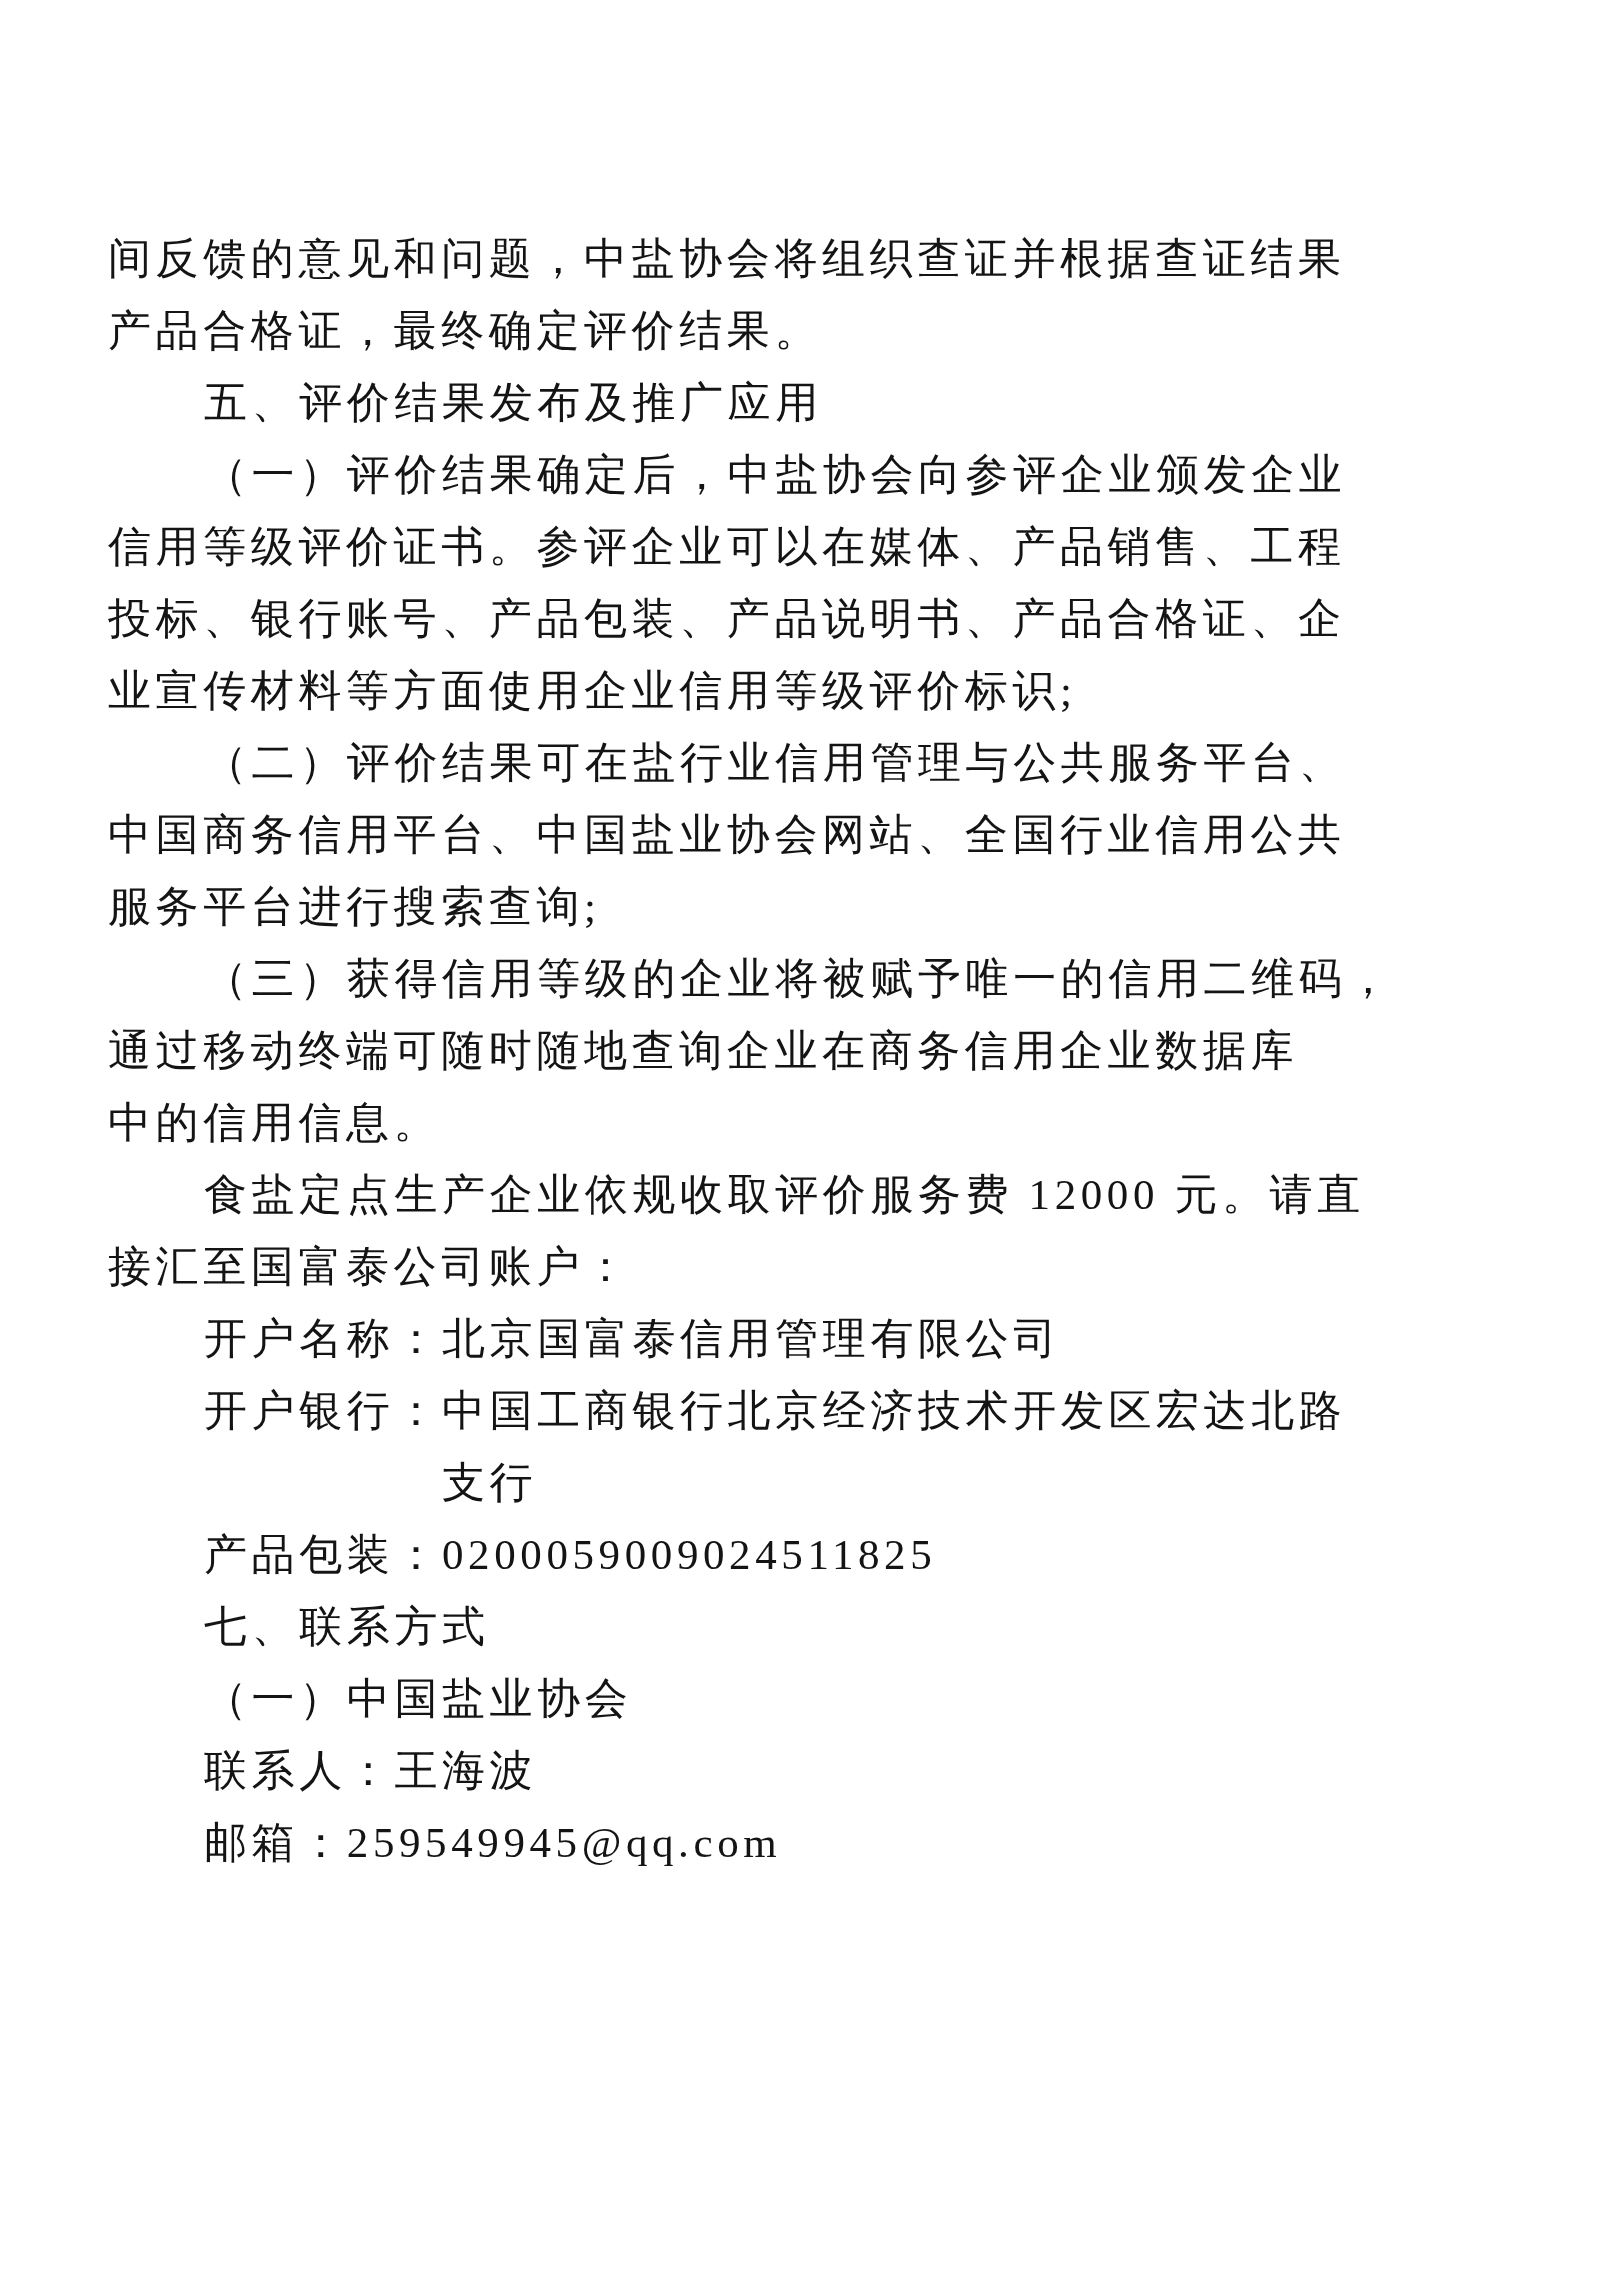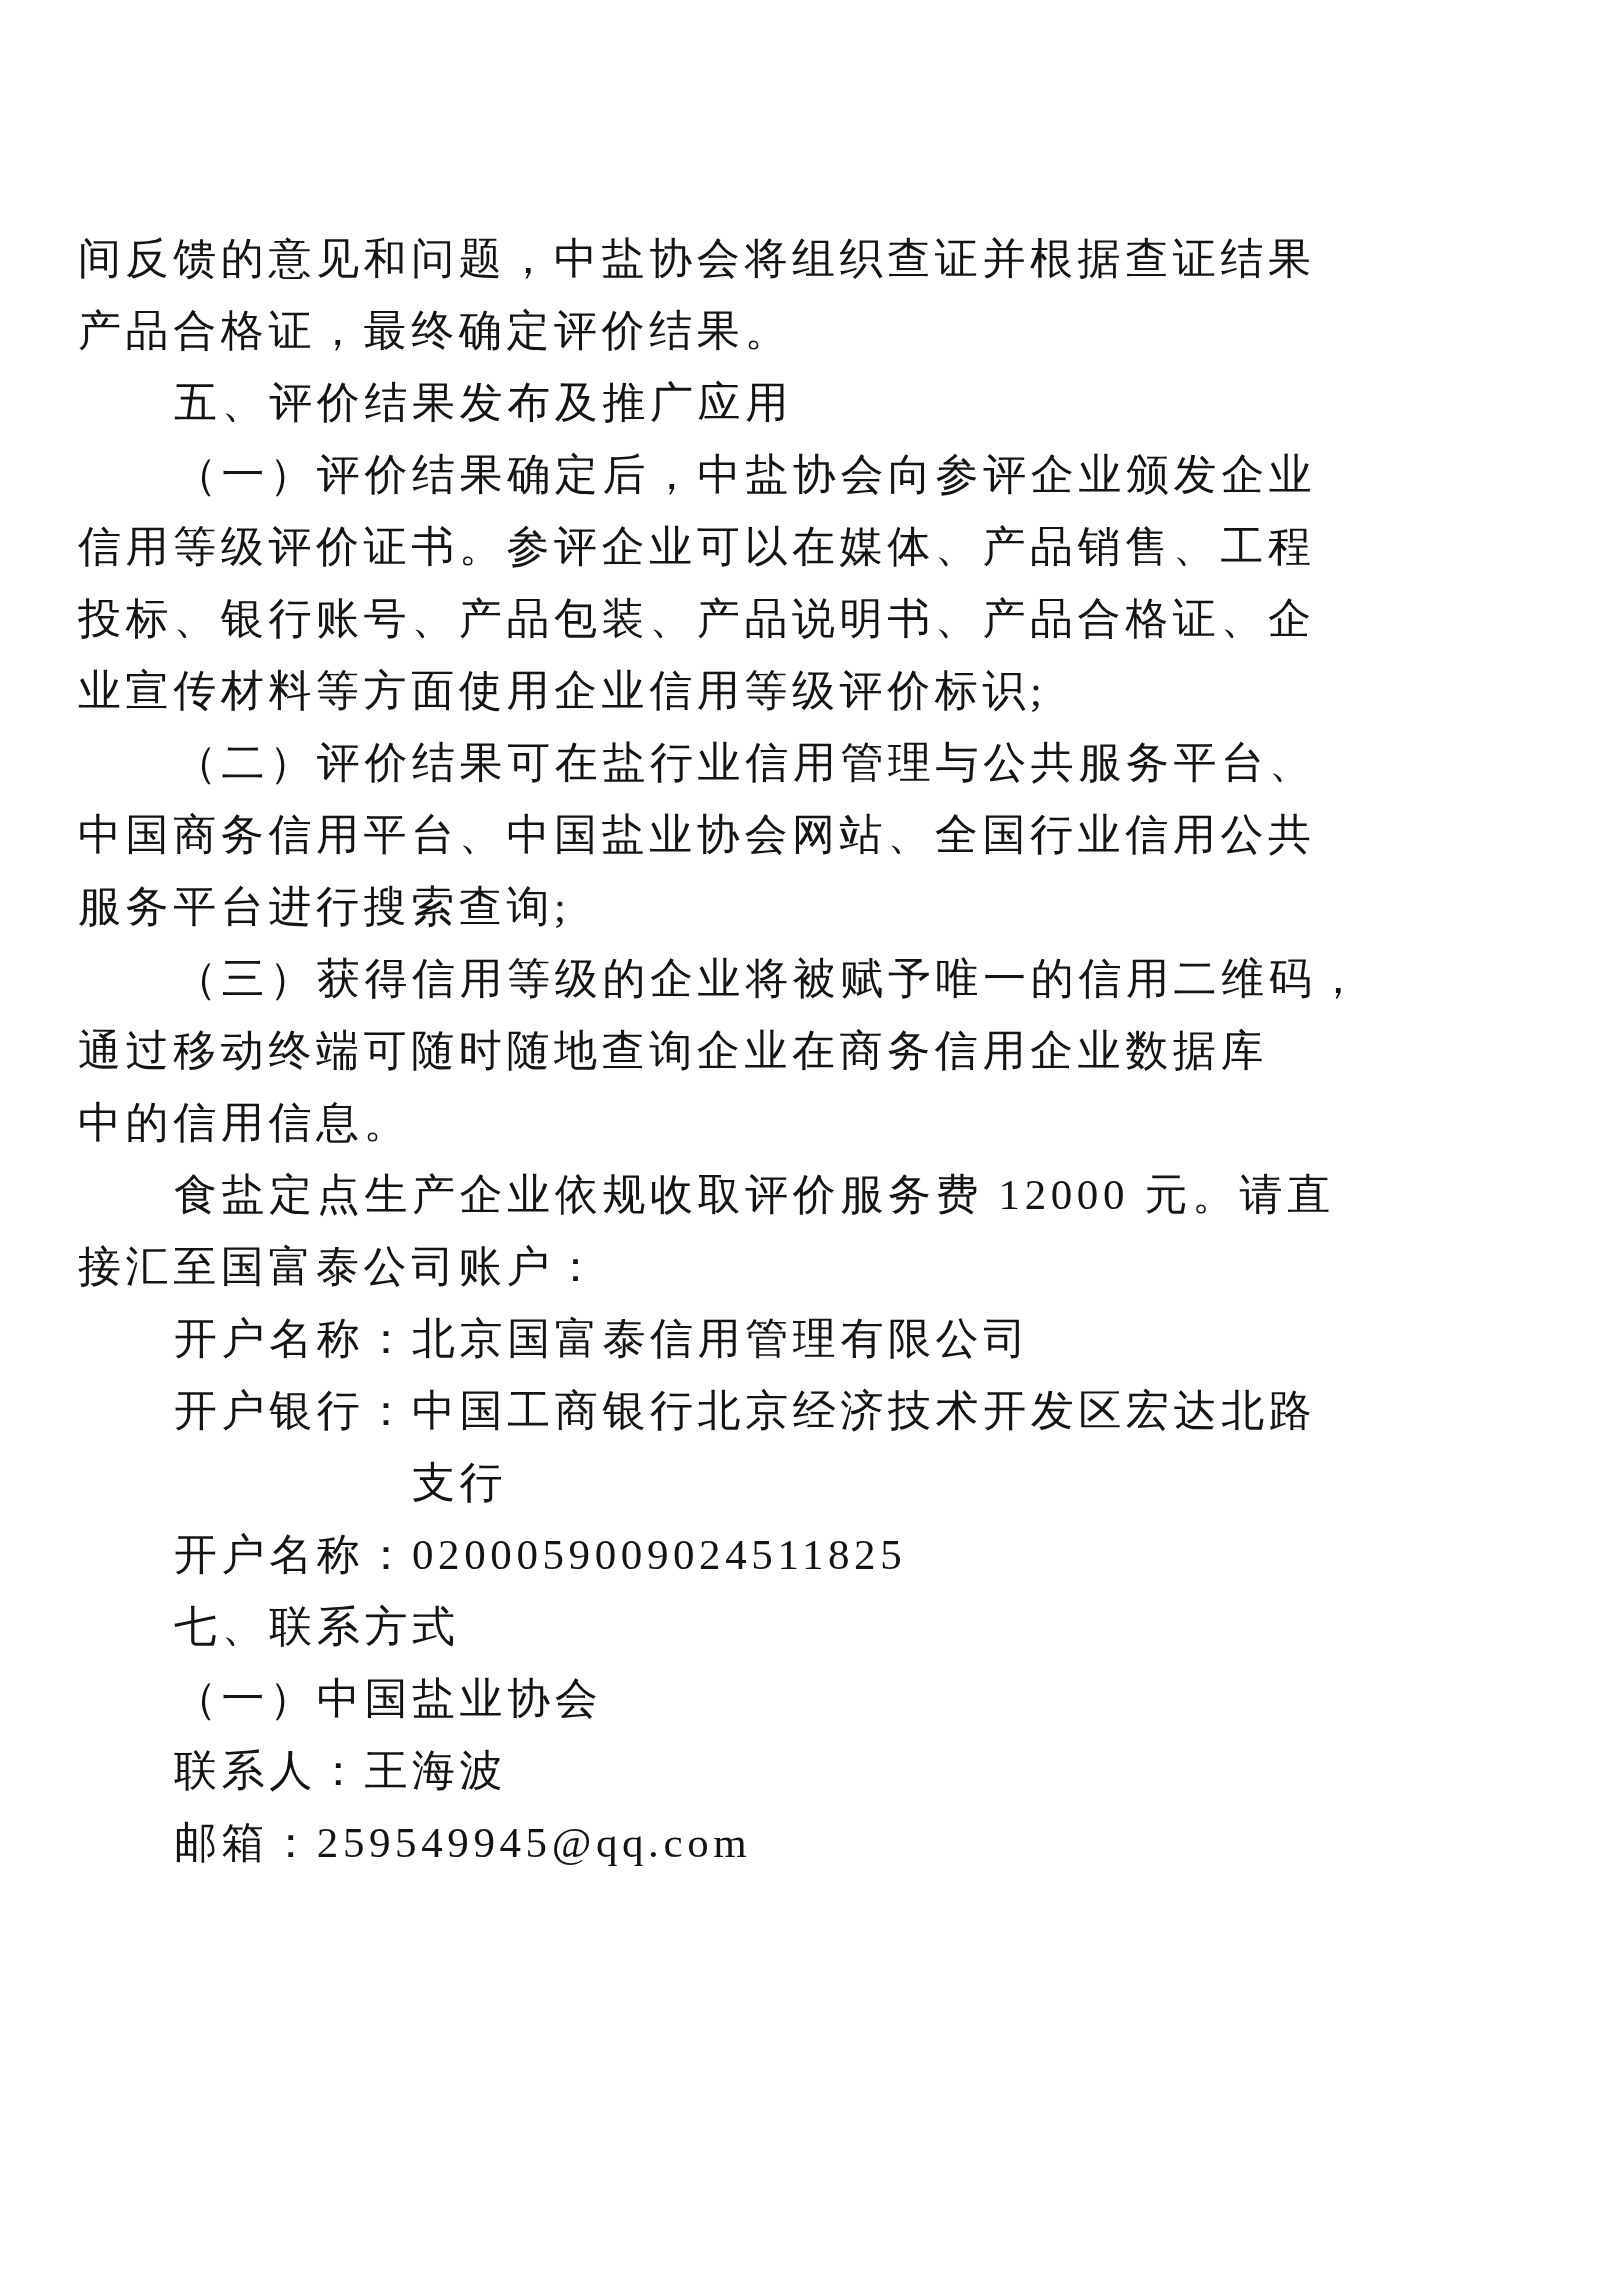--- a/index.html
+++ b/index.html
@@ -6,21 +6,21 @@
     margin: 0;
     padding: 0;
     background: #ffffff;
   }
   .page {
     position: relative;
     width: 1623px;
     height: 2295px;
     background: #ffffff;
     box-sizing: border-box;
-    padding: 223px 190px 0 78px;
+    padding: 223px 190px 0 108px;
     font-family: "Liberation Serif", "DejaVu Serif", serif;
     color: #141414;
     overflow: hidden;
   }
   .line {
     font-size: 43px;
     line-height: 72px;
     height: 72px;
     letter-spacing: 4.6px;
     white-space: pre;
@@ -51,20 +51,20 @@
       <div class="line">中国商务信用平台、中国盐业协会网站、全国行业信用公共</div>
       <div class="line">服务平台进行搜索查询;</div>
       <div class="line indent-para">（三）获得信用等级的企业将被赋予唯一的信用二维码，</div>
       <div class="line">通过移动终端可随时随地查询企业在商务信用企业数据库</div>
       <div class="line">中的信用信息。</div>
       <div class="line indent-para">食盐定点生产企业依规收取评价服务费 12000 元。请直</div>
       <div class="line">接汇至国富泰公司账户：</div>
       <div class="line indent-para">开户名称：北京国富泰信用管理有限公司</div>
       <div class="line indent-para">开户银行：中国工商银行北京经济技术开发区宏达北路</div>
       <div class="line indent-deep">支行</div>
-      <div class="line indent-para">开户名称：0200059009024511825</div>
+      <div class="line indent-para">产品包装：0200059009024511825</div>
       <div class="line bold indent-para">七、联系方式</div>
       <div class="line bold indent-para">（一）中国盐业协会</div>
       <div class="line indent-para">联系人：王海波</div>
       <div class="line indent-para">邮箱：259549945@qq.com</div>
     </div>
 </div>
 
 
 </body></html>

